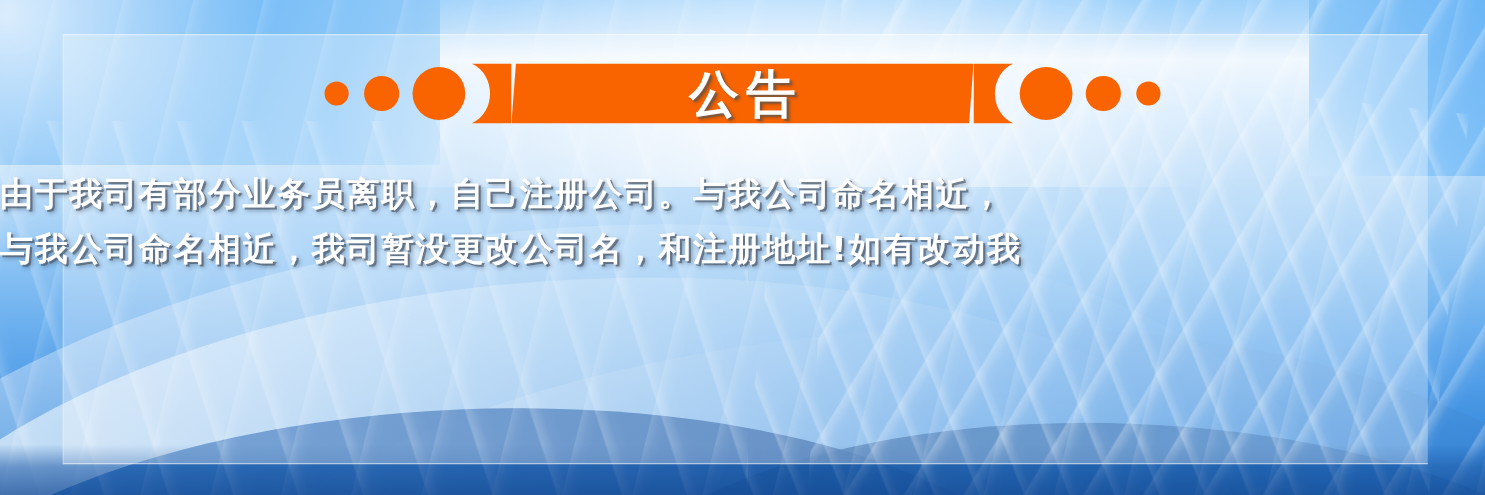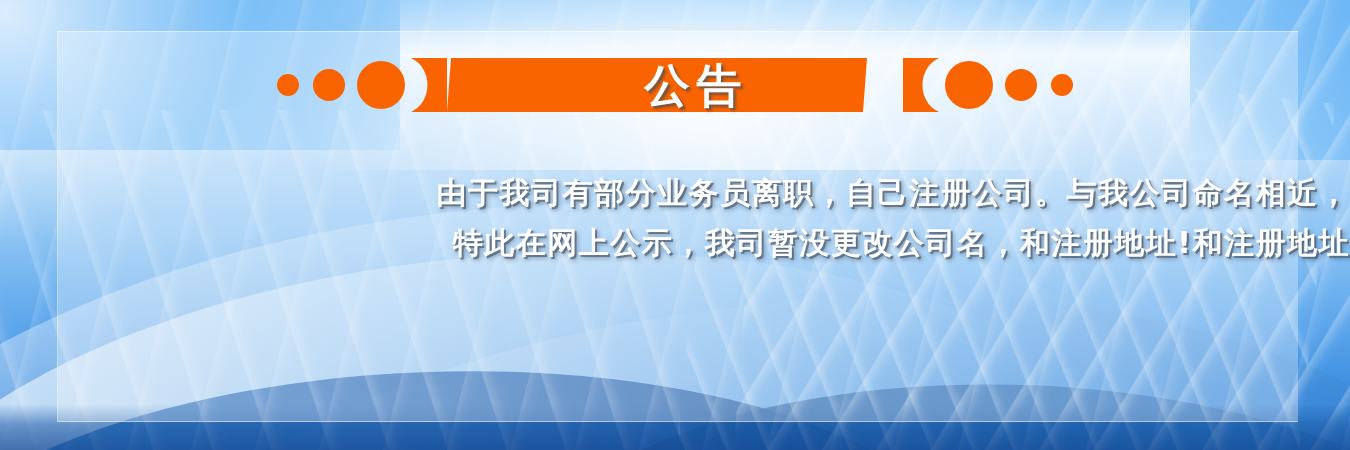--- a/index.html
+++ b/index.html
@@ -226,22 +226,22 @@
     text-shadow:
        2px 2px 0 rgba(90,90,90,.55),
        3px 3px 3px rgba(60,60,60,.45);
     white-space: nowrap;
   }
 
   
   .notice-body {
     position: absolute;
     left: 0; right: 0;
-    top: 168px;
-    text-align: right;
+    top: 152px;
+    text-align: left;
   }
   .notice-line {
     color: #ffffff;
     font-size: 30px;
     font-weight: bold;
     line-height: 50px;
     letter-spacing: 1.5px;
     white-space: nowrap;
     text-shadow:
       2px 2px 0 rgba(70,80,95,.62),
@@ -278,21 +278,21 @@
     <span class="dot dot-s" style="background:#FA6400;margin-right:14px;"></span>
     <span class="dot dot-m" style="background:#FA6400;margin-right:12px;"></span>
     <span class="dot dot-l" style="background:#FA6400;margin-right:0;"></span>
 
     <span class="crescent left">
       <svg width="36" height="58" viewBox="0 0 36 58">
         <path d="M0 2 L36 2 L36 56 L0 56 C22 46 22 12 0 2 Z" fill="#FA6400"></path>
       </svg>
     </span>
 
-    <span class="bar" style="width:420px;padding-left:36px;">
+    <span class="bar" style="width:420px;">
       <span class="bar-fill">
         <svg width="420" height="58" viewBox="0 0 420 58" preserveAspectRatio="none">
           <polygon points="4,2 420,2 416,56 0,56" fill="#FA6400"></polygon>
         </svg>
       </span>
       <span class="title-text">公告</span>
     </span>
 
     <span class="crescent right">
       <svg width="36" height="58" viewBox="0 0 36 58">
@@ -300,16 +300,16 @@
       </svg>
     </span>
 
     <span class="dot dot-l" style="background:#FA6400;margin-left:0;"></span>
     <span class="dot dot-m" style="background:#FA6400;margin-left:12px;"></span>
     <span class="dot dot-s" style="background:#FA6400;margin-left:14px;"></span>
   </div>
 
   <div class="notice-body">
     <div class="notice-line">由于我司有部分业务员离职，自己注册公司。与我公司命名相近，</div>
-    <div class="notice-line">特此在网上公示，我司暂没更改公司名，和注册地址!和注册地址</div>
+    <div class="notice-line">与我公司命名相近，我司暂没更改公司名，和注册地址!如有改动我</div>
   </div>
 
 </div>
 
 </body></html>

